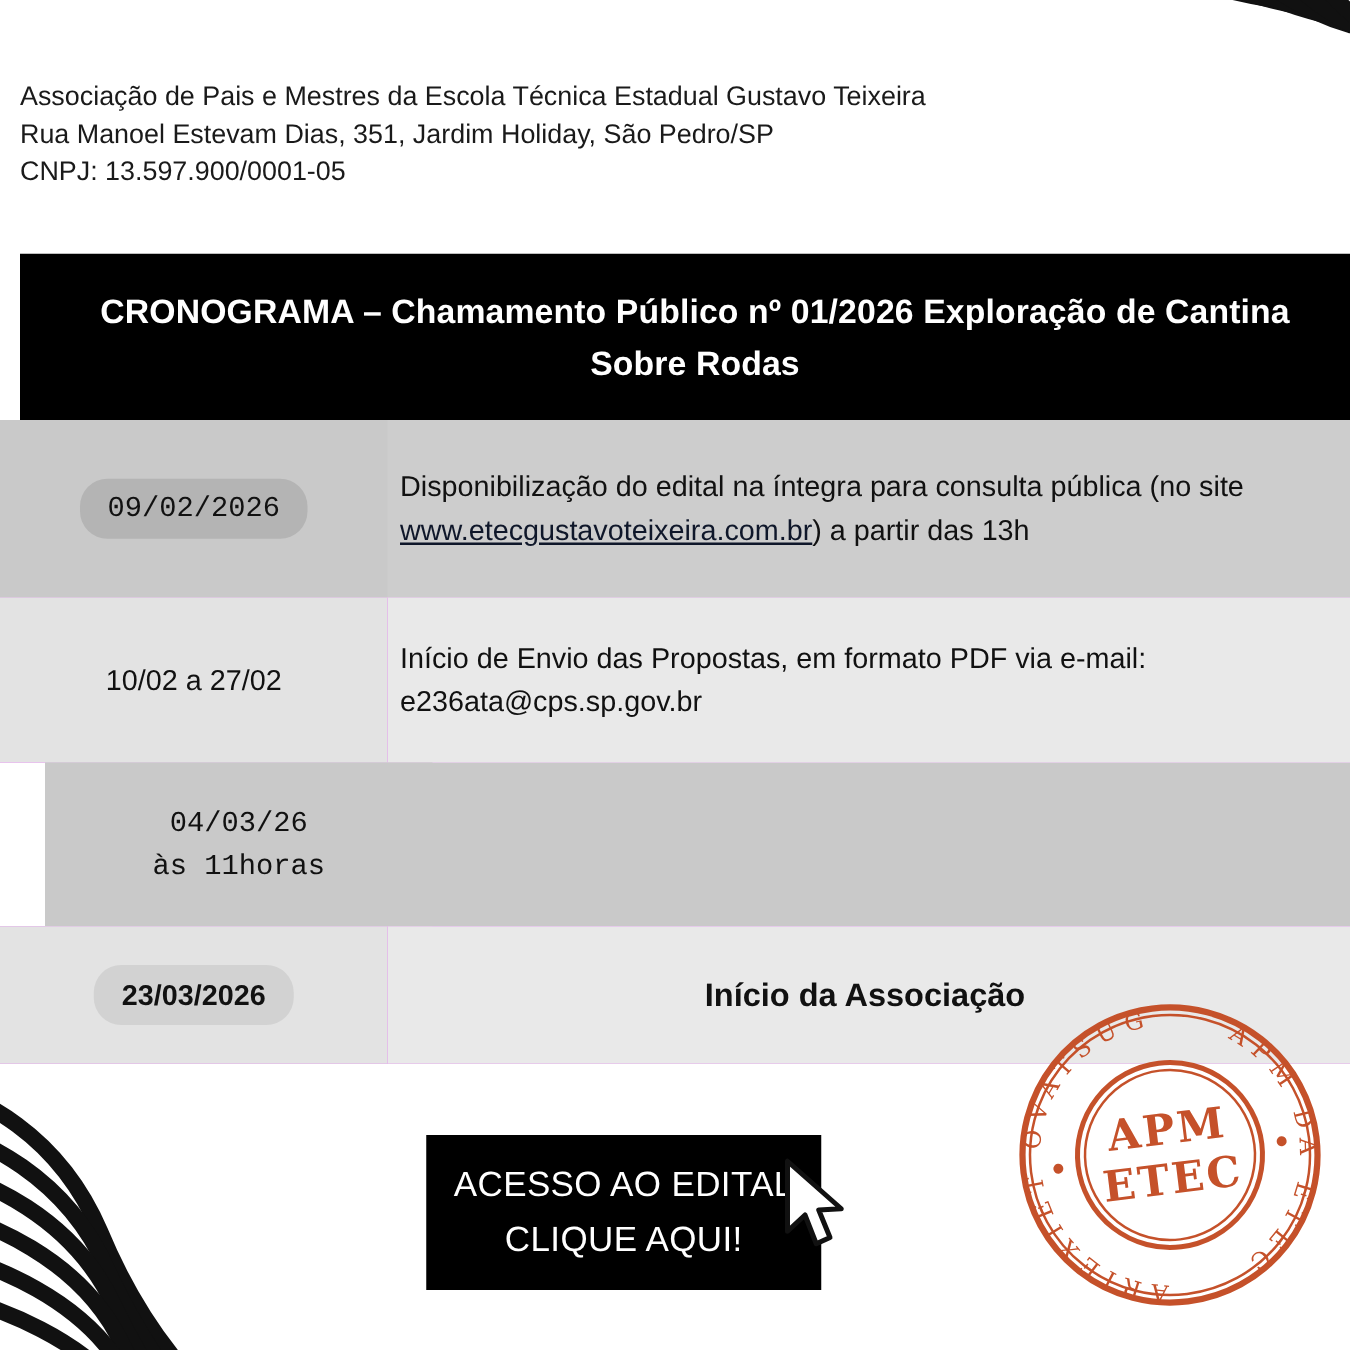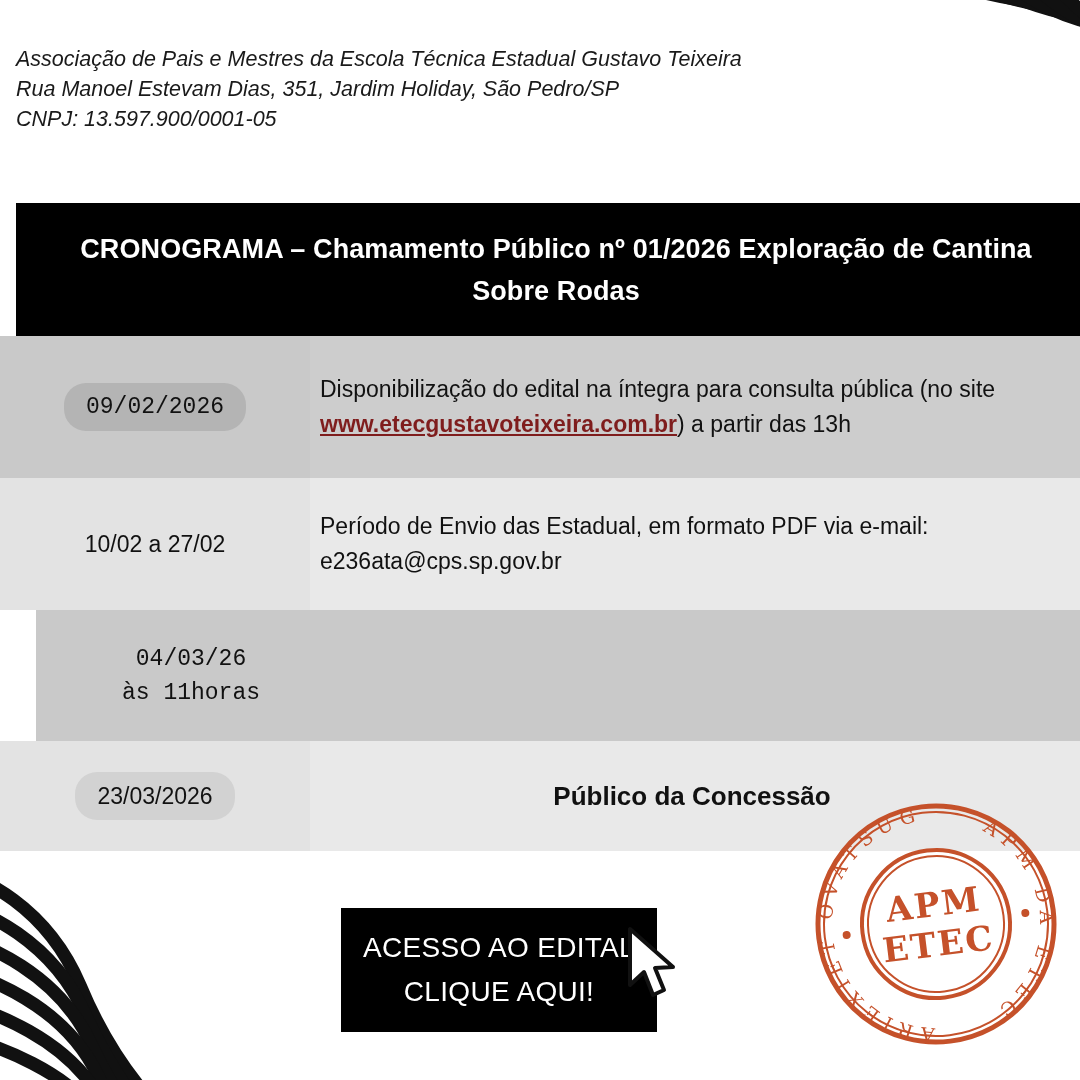--- a/index.html
+++ b/index.html
@@ -27,23 +27,22 @@
   .wave-bl {
     position: absolute;
     left: -70px; bottom: -40px;
     width: 340px; height: 300px;
     pointer-events: none;
   }
 
   
   .header {
     position: absolute;
-    left: 16px; top: 44px;
+    left: 16px; top: 62px;
     width: 860px;
-    font-style: italic;
   }
   .header-line {
     font-size: 21.5px;
     line-height: 30px;
     color: #1a1a1a;
     white-space: nowrap;
   }
 
   
   .title-bar {
@@ -96,21 +95,21 @@
 
   .pill {
     display: inline-block;
     background: #b4b4b4;
     border-radius: 22px;
     padding: 7px 22px;
     font-size: 23px;
     color: #111;
     white-space: nowrap;
   }
-  .row.shade-light .pill { background: #d2d2d2; }
+  .row.shade-light .pill { background: #d2d2d2; font-weight: bold; }
 
   .cell-desc {
     flex: 1 1 auto;
     display: flex;
     align-items: center;
     padding: 12px 16px 12px 10px;
     font-size: 23px;
     line-height: 35px;
     color: #111;
   }
@@ -122,23 +121,22 @@
   }
   .row.shade-dark .cell-desc  { background: #cdcdcd; }
   .row.shade-light .cell-desc { background: #e9e9e9; }
 
   .r1 { height: 142px; }
   .r2 { height: 132px; }
   .r3 { height: 131px; margin-left: 36px; }
   .r4 { height: 110px; }
 
   .lnk {
-    color: #7f1d1d;
+    color: #0f172a;
     text-decoration: underline;
-    font-weight: bold;
   }
   .date-two-line { display: block; }
 
   
   .cta {
     position: absolute;
     left: 341px; top: 908px;
     width: 316px; height: 124px;
     background: #000000;
     color: #ffffff;
@@ -227,37 +225,37 @@
       <div class="cell-date">
         <span class="pill">09/02/2026</span>
       </div>
       <div class="cell-desc">
         <span><span>Disponibilização do edital na íntegra para consulta pública (no site </span><a class="lnk" href="#">www.etecgustavoteixeira.com.br</a><span>) a partir das 13h</span></span>
       </div>
     </div>
 
     <div class="row shade-light r2">
       <div class="cell-date">10/02 a 27/02</div>
-      <div class="cell-desc">Período de Envio das Estadual, em formato PDF via e-mail: e236ata@cps.sp.gov.br</div>
+      <div class="cell-desc">Início de Envio das Propostas, em formato PDF via e-mail: e236ata@cps.sp.gov.br</div>
     </div>
 
     <div class="row shade-dark r3">
       <div class="cell-date">
         <span>
           <span class="date-two-line">04/03/26</span>
           <span class="date-two-line">às 11horas</span>
         </span>
       </div>
     </div>
 
     <div class="row shade-light r4">
       <div class="cell-date">
         <span class="pill">23/03/2026</span>
       </div>
-      <div class="cell-desc center">Público da Concessão</div>
+      <div class="cell-desc center">Início da Associação</div>
     </div>
 
   </div>
 
   <div class="cta">
     <div class="cta-line">ACESSO AO EDITAL</div>
     <div class="cta-line">CLIQUE AQUI!</div>
   </div>
 
   <svg class="cursor-icon" viewBox="0 0 56 76">

